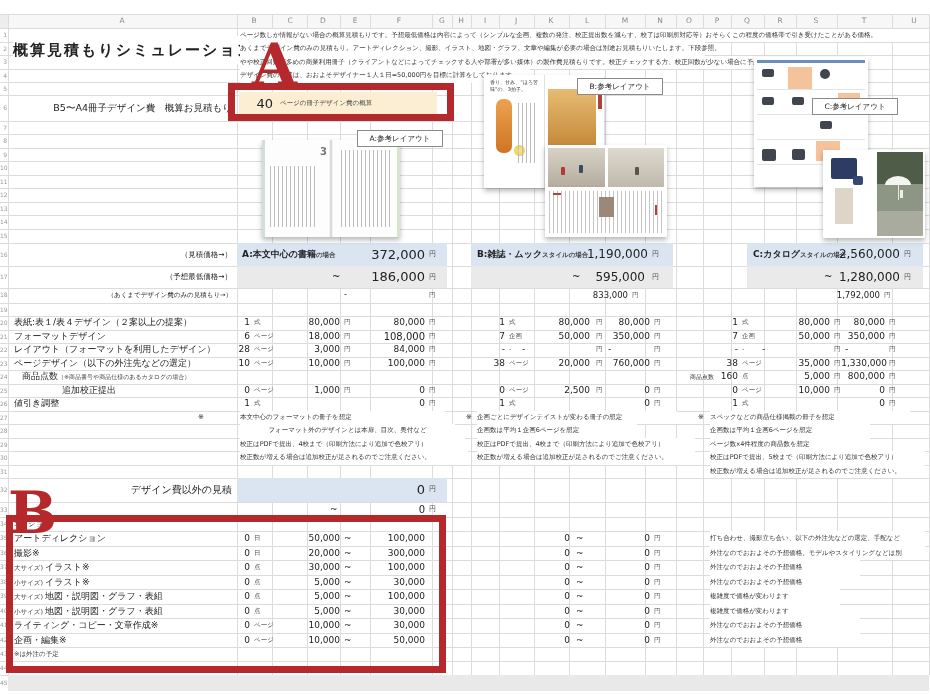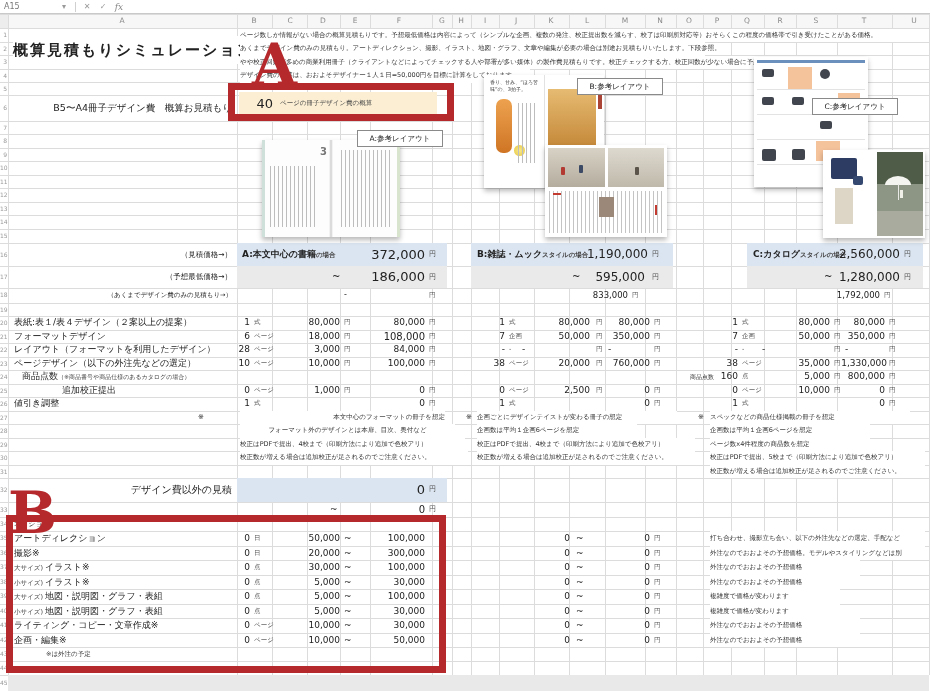--- a/index.html
+++ b/index.html
@@ -78,28 +78,20 @@
   #cat-c2 .parasol{position:absolute;right:14px;top:26px;width:26px;height:9px;background:#f4f4f0;
      border-radius:50% 50% 0 0 / 100% 100% 0 0;}
   #cat-c2 .pole{position:absolute;right:26px;top:34px;width:1px;height:16px;background:#e8e8e4;}
   #cat-c2 .person{position:absolute;right:22px;top:40px;width:3px;height:8px;background:#f0efe8;}
 </style>
 </head>
 <body>
 
 <div id="sheet">
 
-  <div id="formula-bar">
-    <div id="name-box">A15</div>
-    <div class="fb-icon">▾</div>
-    <div class="fb-sep"></div>
-    <div class="fb-icon">✕</div>
-    <div class="fb-icon">✓</div>
-    <div class="fb-icon" id="fx-label">fx</div>
-  </div>
 
   <div id="corner"></div>
   <div id="col-strip"></div>
 
   <div id="grid-layer">
       <div class="vline" style="left: 8px; top: 14px; height: 661px;"></div>
       <div class="vline" style="left: 237px; top: 14px; height: 661px;"></div>
       <div class="vline" style="left: 272px; top: 14px; height: 661px;"></div>
       <div class="vline" style="left: 307px; top: 14px; height: 661px;"></div>
       <div class="vline" style="left: 340px; top: 14px; height: 661px;"></div>
@@ -385,21 +377,21 @@
       <div class="cell" style="left: 429px; top: 397px; width: 10px; height: 13.5px; line-height: 13.5px; font-size: 6.5px; text-align: left; font-weight: 400; background: transparent; color: rgb(85, 85, 85); letter-spacing: 0px;">円</div>
       <div class="cell" style="left: 467px; top: 397px; width: 38px; height: 13.5px; line-height: 13.5px; font-size: 9px; text-align: right; font-weight: 400; background: transparent; color: rgb(34, 34, 34); letter-spacing: 0px;">1</div>
       <div class="cell" style="left: 509px; top: 397px; width: 36px; height: 13.5px; line-height: 13.5px; font-size: 6.5px; text-align: left; font-weight: 400; background: transparent; color: rgb(85, 85, 85); letter-spacing: 0px;">式</div>
       <div class="cell" style="left: 608px; top: 397px; width: 42px; height: 13.5px; line-height: 13.5px; font-size: 9px; text-align: right; font-weight: 400; background: transparent; color: rgb(34, 34, 34); letter-spacing: 0px;">0</div>
       <div class="cell" style="left: 654px; top: 397px; width: 10px; height: 13.5px; line-height: 13.5px; font-size: 6.5px; text-align: left; font-weight: 400; background: transparent; color: rgb(85, 85, 85); letter-spacing: 0px;">円</div>
       <div class="cell" style="left: 700px; top: 397px; width: 38px; height: 13.5px; line-height: 13.5px; font-size: 9px; text-align: right; font-weight: 400; background: transparent; color: rgb(34, 34, 34); letter-spacing: 0px;">1</div>
       <div class="cell" style="left: 742px; top: 397px; width: 34px; height: 13.5px; line-height: 13.5px; font-size: 6.5px; text-align: left; font-weight: 400; background: transparent; color: rgb(85, 85, 85); letter-spacing: 0px;">式</div>
       <div class="cell" style="left: 843px; top: 397px; width: 42px; height: 13.5px; line-height: 13.5px; font-size: 9px; text-align: right; font-weight: 400; background: transparent; color: rgb(34, 34, 34); letter-spacing: 0px;">0</div>
       <div class="cell" style="left: 889px; top: 397px; width: 10px; height: 13.5px; line-height: 13.5px; font-size: 6.5px; text-align: left; font-weight: 400; background: transparent; color: rgb(85, 85, 85); letter-spacing: 0px;">円</div>
       <div class="cell" style="left: 198px; top: 410.5px; width: 12px; height: 13.5px; line-height: 13.5px; font-size: 7px; text-align: left; font-weight: 400; background: transparent; color: rgb(34, 34, 34); letter-spacing: 0px;">※</div>
-      <div class="cell" style="left: 240px; top: 410.5px; width: 205px; height: 13.5px; line-height: 13.5px; font-size: 6.5px; text-align: right; font-weight: 400; background: rgb(255, 255, 255); color: rgb(51, 51, 51); letter-spacing: 0px;">本文中心のフォーマットの冊子を想定</div>
+      <div class="cell" style="left: 240px; top: 410.5px; width: 205px; height: 13.5px; line-height: 13.5px; font-size: 6.5px; text-align: left; font-weight: 400; background: rgb(255, 255, 255); color: rgb(51, 51, 51); letter-spacing: 0px;">本文中心のフォーマットの冊子を想定</div>
       <div class="cell" style="left: 240px; top: 424px; width: 215px; height: 13.5px; line-height: 13.5px; font-size: 6.5px; text-align: center; font-weight: 400; background: rgb(255, 255, 255); color: rgb(51, 51, 51); letter-spacing: 0px;">フォーマット外のデザインとは本扉、目次、奥付など</div>
       <div class="cell" style="left: 240px; top: 437.5px; width: 225px; height: 13.5px; line-height: 13.5px; font-size: 6.5px; text-align: left; font-weight: 400; background: rgb(255, 255, 255); color: rgb(51, 51, 51); letter-spacing: 0px;">校正はPDFで提出、4校まで（印刷方法により追加で色校アリ）</div>
       <div class="cell" style="left: 240px; top: 451px; width: 228px; height: 13.5px; line-height: 13.5px; font-size: 6.5px; text-align: left; font-weight: 400; background: rgb(255, 255, 255); color: rgb(51, 51, 51); letter-spacing: 0px;">校正数が増える場合は追加校正が足されるのでご注意ください。</div>
       <div class="cell" style="left: 466px; top: 410.5px; width: 12px; height: 13.5px; line-height: 13.5px; font-size: 7px; text-align: left; font-weight: 400; background: transparent; color: rgb(34, 34, 34); letter-spacing: 0px;">※</div>
       <div class="cell" style="left: 477px; top: 410.5px; width: 200px; height: 13.5px; line-height: 13.5px; font-size: 6.5px; text-align: left; font-weight: 400; background: rgb(255, 255, 255); color: rgb(51, 51, 51); letter-spacing: 0px;">企画ごとにデザインテイストが変わる冊子の想定</div>
       <div class="cell" style="left: 477px; top: 424px; width: 160px; height: 13.5px; line-height: 13.5px; font-size: 6.5px; text-align: left; font-weight: 400; background: rgb(255, 255, 255); color: rgb(51, 51, 51); letter-spacing: 0px;">企画数は平均１企画6ページを想定</div>
       <div class="cell" style="left: 477px; top: 437.5px; width: 218px; height: 13.5px; line-height: 13.5px; font-size: 6.5px; text-align: left; font-weight: 400; background: rgb(255, 255, 255); color: rgb(51, 51, 51); letter-spacing: 0px;">校正はPDFで提出、4校まで（印刷方法により追加で色校アリ）</div>
       <div class="cell" style="left: 477px; top: 451px; width: 218px; height: 13.5px; line-height: 13.5px; font-size: 6.5px; text-align: left; font-weight: 400; background: rgb(255, 255, 255); color: rgb(51, 51, 51); letter-spacing: 0px;">校正数が増える場合は追加校正が足されるのでご注意ください。</div>
       <div class="cell" style="left: 698px; top: 410.5px; width: 12px; height: 13.5px; line-height: 13.5px; font-size: 7px; text-align: left; font-weight: 400; background: transparent; color: rgb(34, 34, 34); letter-spacing: 0px;">※</div>
       <div class="cell" style="left: 710px; top: 410.5px; width: 200px; height: 13.5px; line-height: 13.5px; font-size: 6.5px; text-align: left; font-weight: 400; background: rgb(255, 255, 255); color: rgb(51, 51, 51); letter-spacing: 0px;">スペックなどの商品仕様掲載の冊子を想定</div>
@@ -496,21 +488,21 @@
       <div class="cell" style="left: 212px; top: 632.5px; width: 38px; height: 14.5px; line-height: 14.5px; font-size: 9px; text-align: right; font-weight: 400; background: transparent; color: rgb(34, 34, 34); letter-spacing: 0px;">0</div>
       <div class="cell" style="left: 254px; top: 632.5px; width: 40px; height: 14.5px; line-height: 14.5px; font-size: 6.5px; text-align: left; font-weight: 400; background: transparent; color: rgb(85, 85, 85); letter-spacing: 0px;">ページ</div>
       <div class="cell" style="left: 275px; top: 632.5px; width: 65px; height: 14.5px; line-height: 14.5px; font-size: 9px; text-align: right; font-weight: 400; background: transparent; color: rgb(34, 34, 34); letter-spacing: 0px;">10,000</div>
       <div class="cell" style="left: 344px; top: 632.5px; width: 14px; height: 14.5px; line-height: 14.5px; font-size: 9px; text-align: left; font-weight: 400; background: transparent; color: rgb(34, 34, 34); letter-spacing: 0px;">~</div>
       <div class="cell" style="left: 352px; top: 632.5px; width: 73px; height: 14.5px; line-height: 14.5px; font-size: 9px; text-align: right; font-weight: 400; background: transparent; color: rgb(34, 34, 34); letter-spacing: 0px;">50,000</div>
       <div class="cell" style="left: 532px; top: 632.5px; width: 38px; height: 14.5px; line-height: 14.5px; font-size: 9px; text-align: right; font-weight: 400; background: transparent; color: rgb(34, 34, 34); letter-spacing: 0px;">0</div>
       <div class="cell" style="left: 576px; top: 632.5px; width: 12px; height: 14.5px; line-height: 14.5px; font-size: 9px; text-align: left; font-weight: 400; background: transparent; color: rgb(34, 34, 34); letter-spacing: 0px;">~</div>
       <div class="cell" style="left: 612px; top: 632.5px; width: 38px; height: 14.5px; line-height: 14.5px; font-size: 9px; text-align: right; font-weight: 400; background: transparent; color: rgb(34, 34, 34); letter-spacing: 0px;">0</div>
       <div class="cell" style="left: 654px; top: 632.5px; width: 12px; height: 14.5px; line-height: 14.5px; font-size: 6.5px; text-align: left; font-weight: 400; background: transparent; color: rgb(85, 85, 85); letter-spacing: 0px;">円</div>
       <div class="cell" style="left: 710px; top: 632.5px; width: 150px; height: 14.5px; line-height: 14.5px; font-size: 6.5px; text-align: left; font-weight: 400; background: rgb(255, 255, 255); color: rgb(51, 51, 51); letter-spacing: 0px;">外注なのでおおよその予想価格</div>
-      <div class="cell" style="left: 14px; top: 647px; width: 120px; height: 14px; line-height: 14px; font-size: 6.5px; text-align: left; font-weight: 400; background: transparent; color: rgb(51, 51, 51); letter-spacing: 0px; padding-left: 32px;">※は外注の予定</div>
+      <div class="cell" style="left: 14px; top: 647px; width: 120px; height: 14px; line-height: 14px; font-size: 6.5px; text-align: left; font-weight: 400; background: transparent; color: rgb(51, 51, 51); letter-spacing: 0px;">※は外注の予定</div>
     </div>
 
   <div class="mock" id="book-a">
     <div class="page" style="left:0;width:50%;">
       <div class="vtext" style="left:8px;top:26px;right:14px;bottom:10px;"></div>
     </div>
     <div class="page" style="right:0;width:50%;">
       <div class="vtext" style="left:10px;top:10px;right:8px;bottom:10px;"></div>
     </div>
     <span id="book-numeral">3</span>

